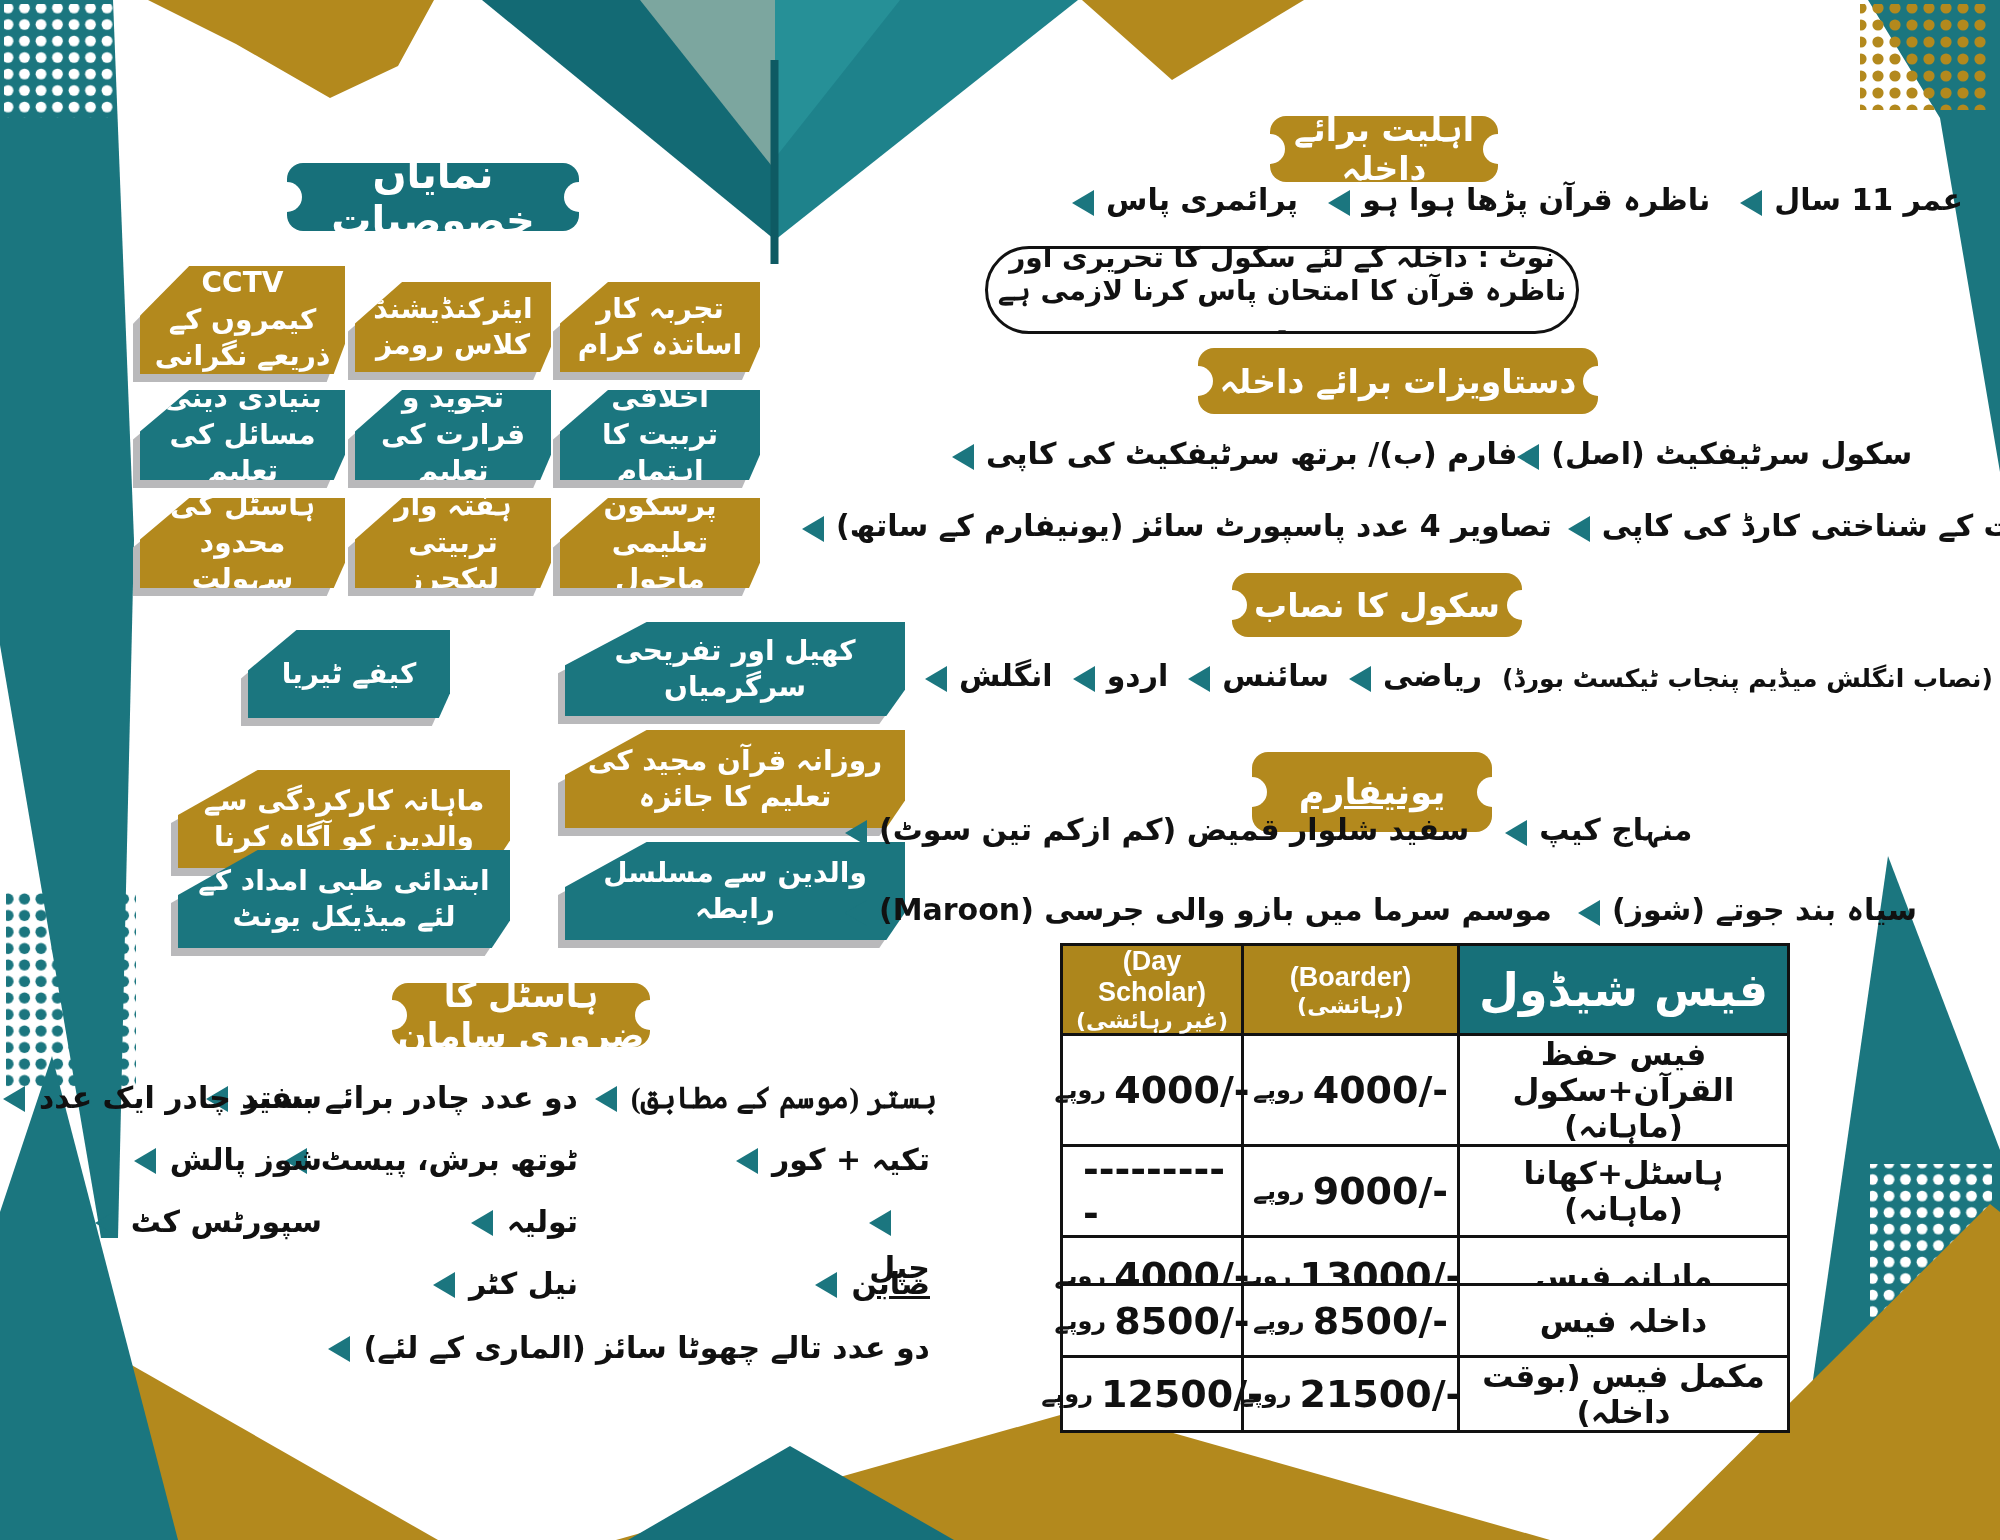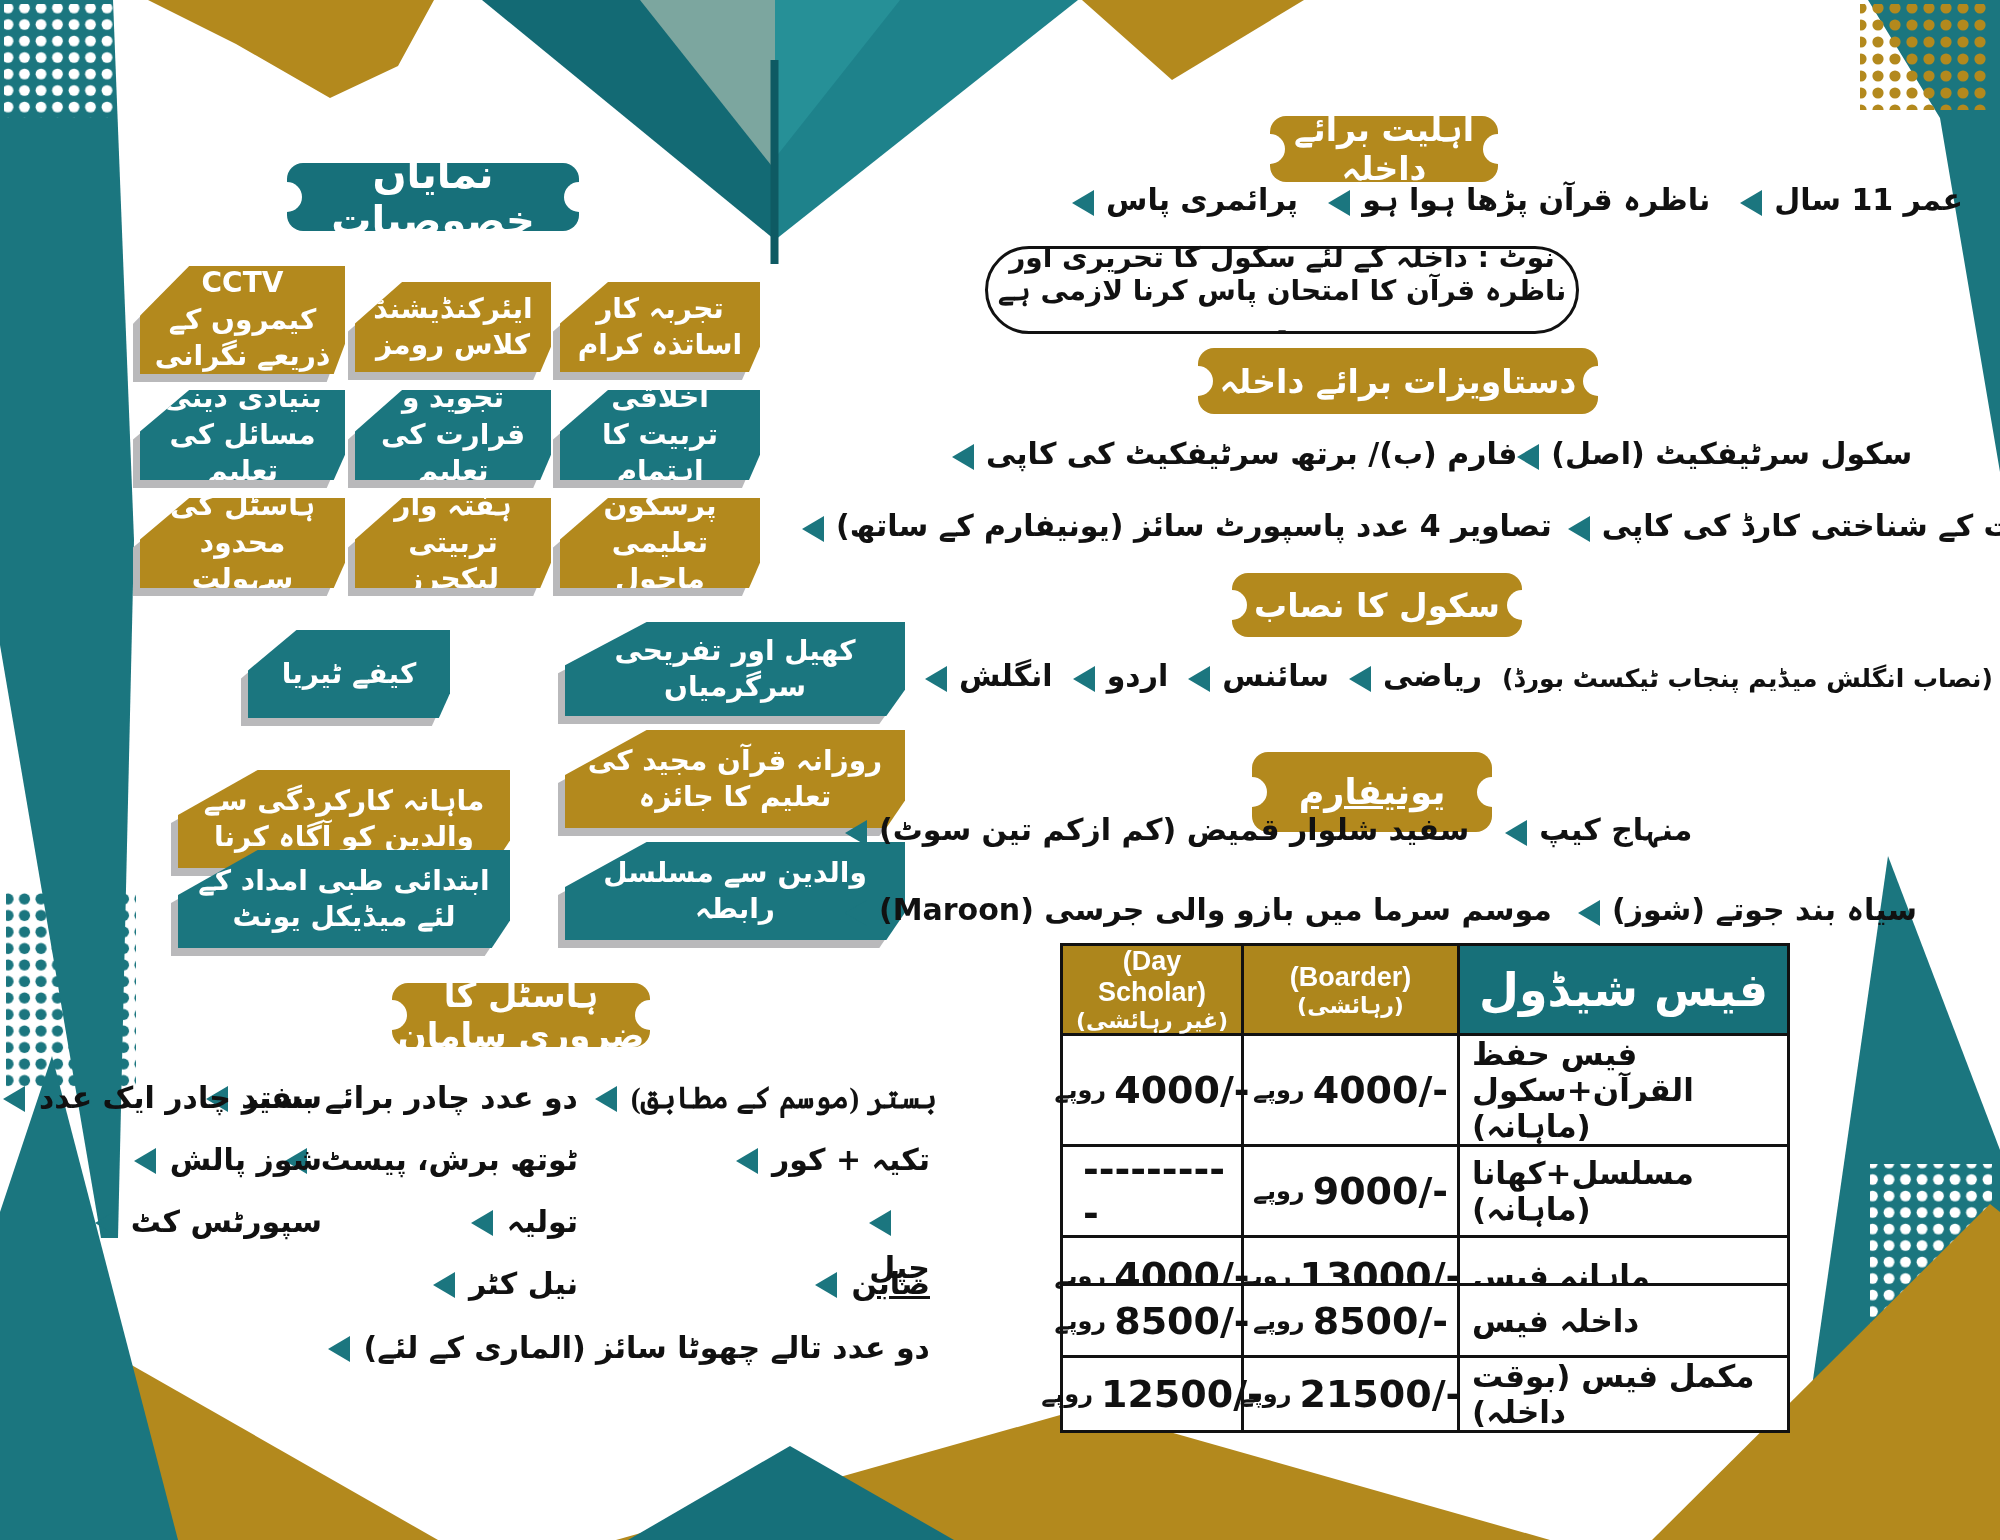--- a/index.html
+++ b/index.html
@@ -80,21 +80,21 @@
   #tbl2{left:1060px;top:1283px;width:727px;}
   col.cday{width:181px;}col.cboard{width:216px;}col.clabel{width:330px;}
   th.hgold{background:#ad861c;color:#fff;height:74px;font-weight:bold;}
   th.hgold .en{font-family:"Liberation Sans",sans-serif;font-size:27px;display:block;line-height:1.15;}
   th.hgold .ur{font-size:22px;display:block;direction:rtl;}
   th.hteal{background:#177079;color:#fff;font-size:46px;font-weight:bold;direction:rtl;}
   td.amt-cell{height:78px;}
   .amt-wrap{display:flex;direction:rtl;align-items:center;justify-content:center;gap:8px;}
   .amt{font-weight:bold;font-size:38px;font-family:"DejaVu Sans",sans-serif;}
   .unit{font-weight:bold;font-size:24px;direction:rtl;}
-  td.lbl{direction:rtl;text-align:left;font-weight:bold;font-size:31px;padding-right:14px;}
+  td.lbl{direction:rtl;text-align:center;font-weight:bold;font-size:31px;padding-right:14px;}
   #tbl2 td.amt-cell{height:72px;}
 </style>
 </head>
 <body>
 
 <div id="page">
 
   <svg class="deco" viewBox="0 0 2000 1540">
     <defs>
       <pattern id="dw" width="16.5" height="16.5" patternUnits="userSpaceOnUse">
@@ -348,21 +348,21 @@
               <span class="amt" dir="ltr">----------</span>
               <span class="unit"></span>
             </div>
           </td>
       <td class="amt-cell">
             <div class="amt-wrap">
               <span class="amt" dir="ltr">9000/-</span>
               <span class="unit">روپے</span>
             </div>
           </td>
-      <td class="lbl">مسلسل+کھانا (ماہانہ)</td>
+      <td class="lbl">ہاسٹل+کھانا (ماہانہ)</td>
     </tr>
     <tr>
       <td class="amt-cell">
             <div class="amt-wrap">
               <span class="amt" dir="ltr">4000/-</span>
               <span class="unit">روپے</span>
             </div>
           </td>
       <td class="amt-cell">
             <div class="amt-wrap">

